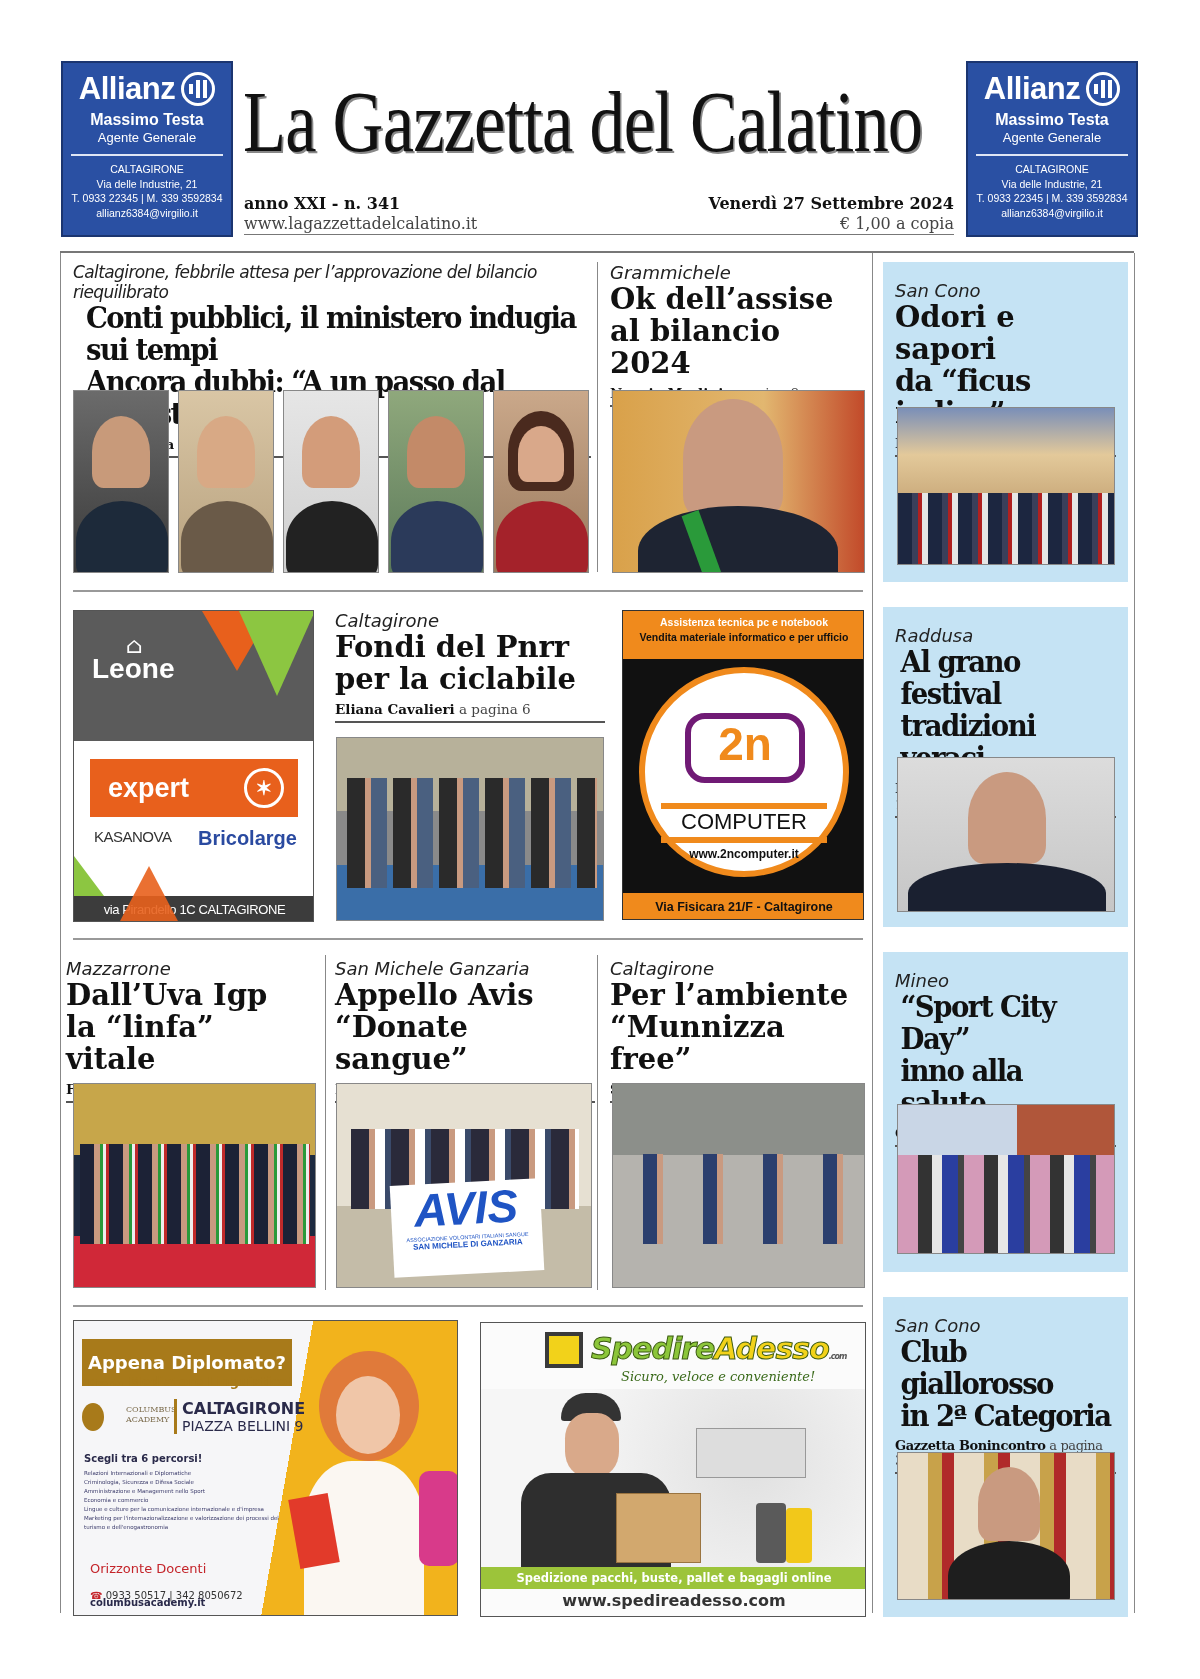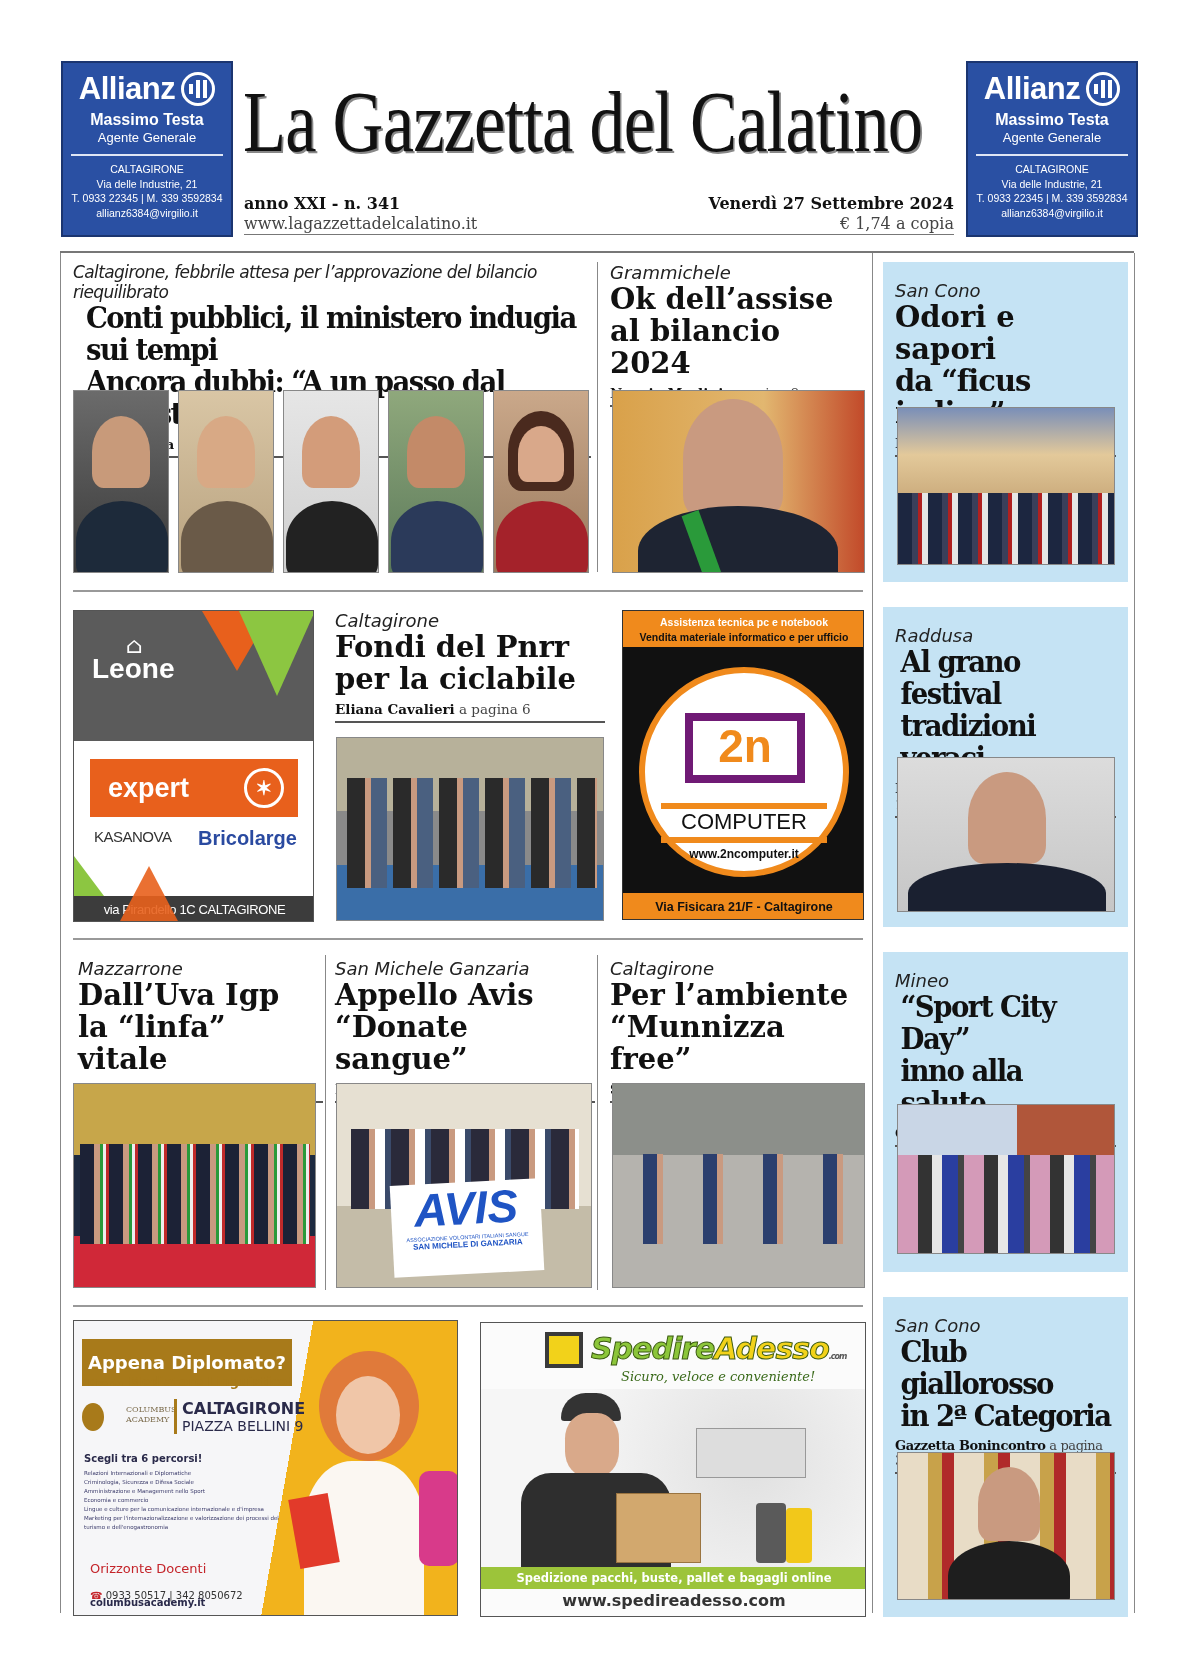--- a/index.html
+++ b/index.html
@@ -82,21 +82,21 @@
   <div class="small">CALTAGIRONE</div>
   <div class="small">Via delle Industrie, 21</div>
   <div class="small">T. 0933 22345 | M. 339 3592834</div>
   <div class="small">allianz6384@virgilio.it</div>
 </div>
 
 <div class="masthead-title">La Gazzetta del Calatino</div>
 <div class="issue">anno XXI - n. 341</div>
 <div class="site">www.lagazzettadelcalatino.it</div>
 <div class="date">Venerdì 27 Settembre 2024</div>
-<div class="price">€ 1,74 a copia</div>
+<div class="price">€ 1,00 a copia</div>
 <div class="mast-rule"></div>
 <div class="top-rule"></div>
 
 <div class="vline" style="left:60px; top:253px; height:1360px;"></div>
 <div class="vline" style="left:872px; top:253px; height:1360px;"></div>
 <div class="vline" style="left:1134px; top:253px; height:1360px;"></div>
 <div class="vline" style="left:597px; top:262px; height:310px;"></div>
 <div class="vline" style="left:325px; top:955px; height:335px;"></div>
 <div class="vline" style="left:597px; top:955px; height:335px;"></div>
 <div class="hline" style="left:73px; top:590px; width:790px;"></div>
@@ -212,35 +212,35 @@
   <div class="kicker">Caltagirone</div>
   <div class="headline">Fondi del Pnrr</div>
   <div class="headline">per la ciclabile</div>
   <div class="byline"><b>Eliana Cavalieri</b> <span class="pg">a pagina 6</span></div>
 </div>
 <div class="photo" style="left:336px; top:737px; width:268px; height:184px; background:linear-gradient(#b7b19a 0 40%,#8a8a8a 40% 70%,#3a6ea8 70%);">
     <div style="position:absolute; left:10px; top:40px; width:250px; height:110px; background:repeating-linear-gradient(90deg,#2a2a2a 0 18px,#c99a80 18px 24px,#4a6080 24px 40px,transparent 40px 46px);"></div>
   </div>
 
 <div class="ad" style="left:622px; top:610px; width:242px; height:310px; background:#111; border:1px solid #333;">
-  <div style="position:absolute; left:0; top:0; width:242px; height:36px; background:#f08a1c; color:#fff; font-family:'Liberation Sans',sans-serif; font-weight:bold; font-size:10.5px; text-align:center; padding-top:4px; line-height:15px;">
+  <div style="position:absolute; left:0; top:0; width:242px; height:48px; background:#f08a1c; color:#fff; font-family:'Liberation Sans',sans-serif; font-weight:bold; font-size:10.5px; text-align:center; padding-top:4px; line-height:15px;">
     <div>Assistenza tecnica pc e notebook</div>
     <div style="color:#111;">Vendita materiale informatico e per ufficio</div>
   </div>
   <div style="position:absolute; left:16px; top:56px; width:210px; height:210px; border-radius:50%; background:#fff; border:6px solid #f08a1c;">
-    <div style="position:absolute; left:40px; top:40px; width:120px; height:70px; border:8px solid #701a75; border-radius:0; color:#f08a1c; font-family:'Liberation Sans',sans-serif; font-weight:bold; font-size:46px; line-height:50px; text-align:center;">2n</div>
+    <div style="position:absolute; left:40px; top:40px; width:120px; height:70px; border:6px solid #701a75; border-radius:20px; color:#f08a1c; font-family:'Liberation Sans',sans-serif; font-weight:bold; font-size:46px; line-height:50px; text-align:center;">2n</div>
     <div style="position:absolute; left:16px; top:130px; width:166px; height:6px; background:#f08a1c;"></div>
     <div style="position:absolute; left:0; top:136px; width:198px; text-align:center; font-family:'Liberation Sans',sans-serif; font-size:22px; color:#111;">COMPUTER</div>
     <div style="position:absolute; left:16px; top:164px; width:166px; height:6px; background:#f08a1c;"></div>
     <div style="position:absolute; left:0; top:174px; width:198px; text-align:center; font-family:'Liberation Sans',sans-serif; font-weight:bold; font-size:12px; color:#111;">www.2ncomputer.it</div>
   </div>
   <div style="position:absolute; left:0; top:282px; width:242px; height:28px; background:#f08a1c; color:#111; font-family:'Liberation Sans',sans-serif; font-weight:bold; font-size:12.5px; line-height:28px; text-align:center;">Via Fisicara 21/F - Caltagirone</div>
 </div>
 
-<div class="art" style="left:78px; top:958px; width:245px;">
+<div class="art" style="left:66px; top:958px; width:245px;">
   <div class="kicker">Mazzarrone</div>
   <div class="headline">Dall’Uva Igp</div>
   <div class="headline">la “linfa” vitale</div>
   <div class="byline"><b>Franco Razza</b> <span class="pg">a pagina 29</span></div>
 </div>
 <div class="photo" style="left:73px; top:1083px; width:243px; height:205px; background:linear-gradient(#c7a64a 0 35%,#1d2a40 35% 75%,#d02838 75%);">
     <div style="position:absolute; left:6px; top:60px; width:230px; height:100px; background:repeating-linear-gradient(90deg,#1c2236 0 14px,#c99a80 14px 20px,#2a9a3a 20px 23px,#eee 23px 26px,#c02a2a 26px 29px);"></div>
   </div>
 
 <div class="art" style="left:335px; top:958px; width:260px;">

